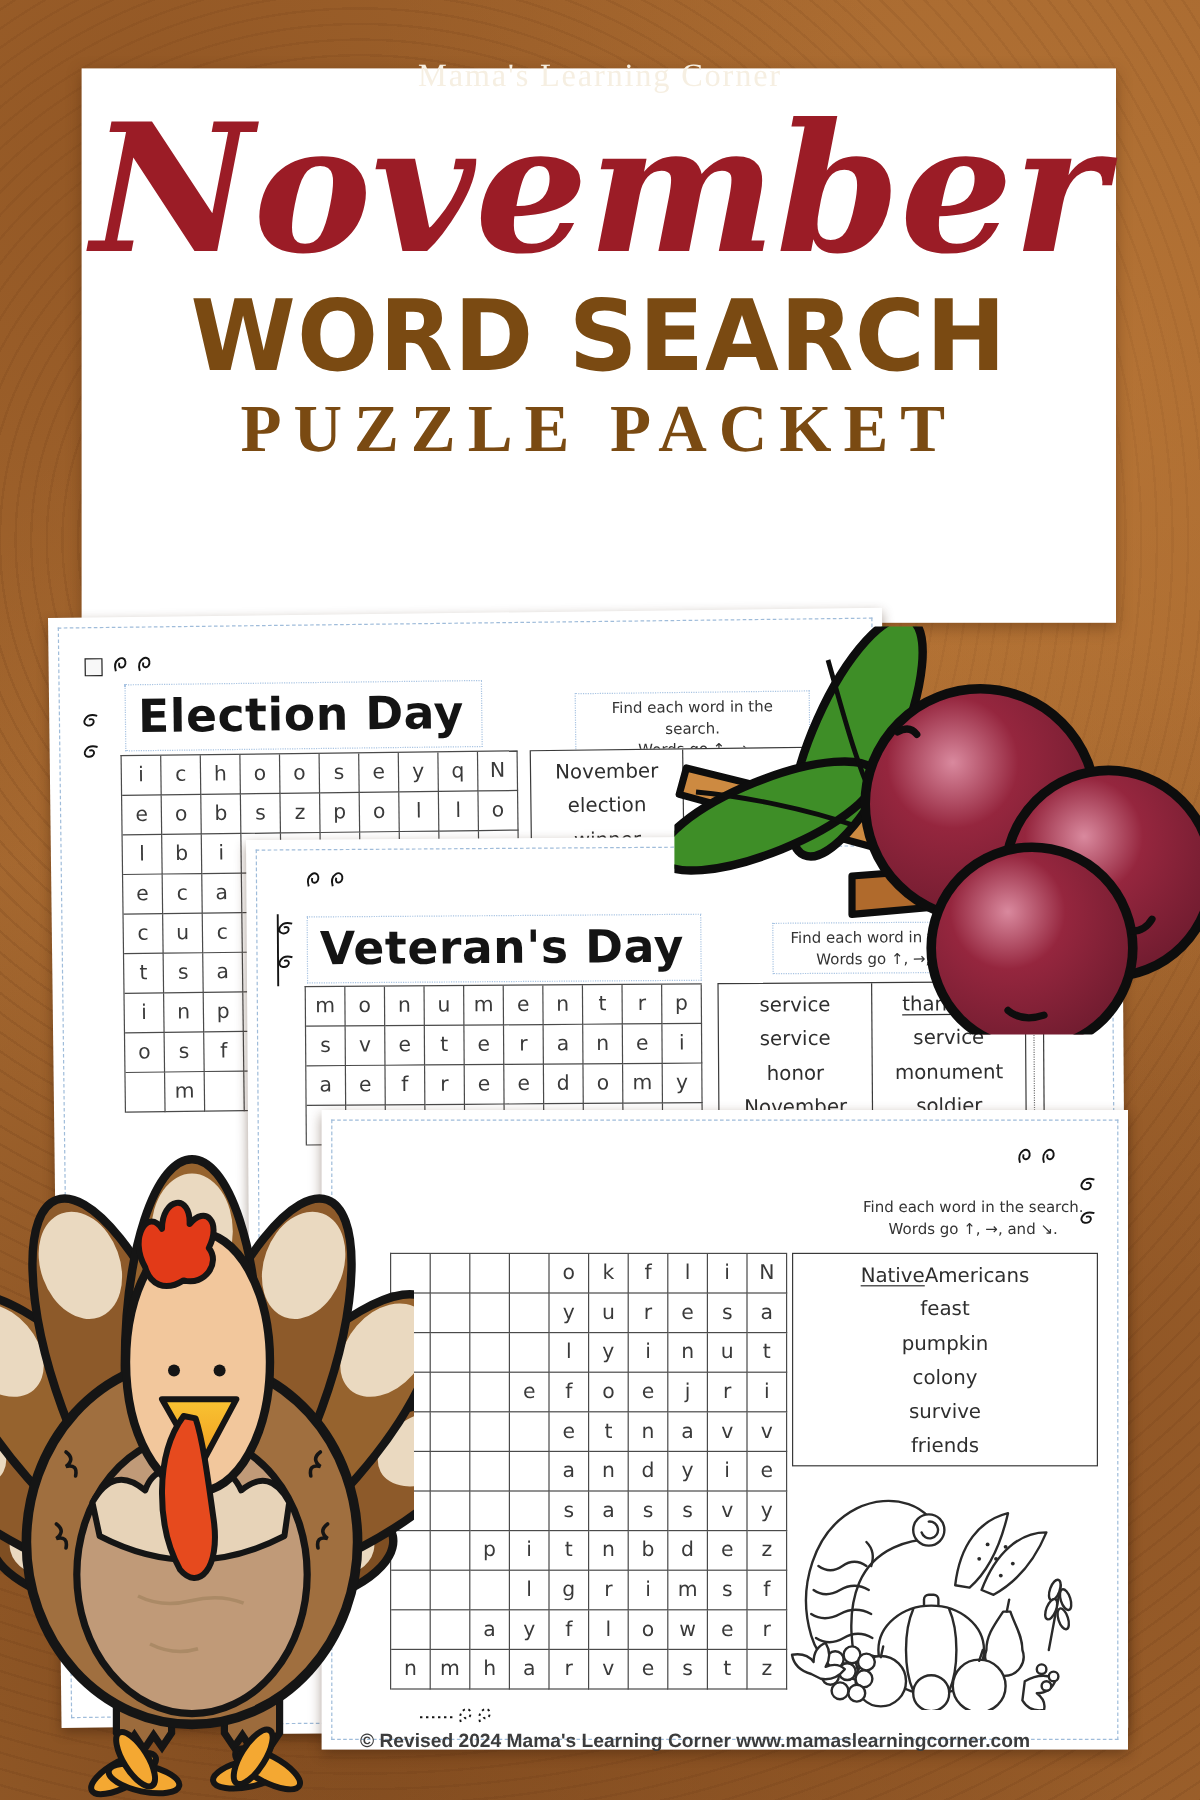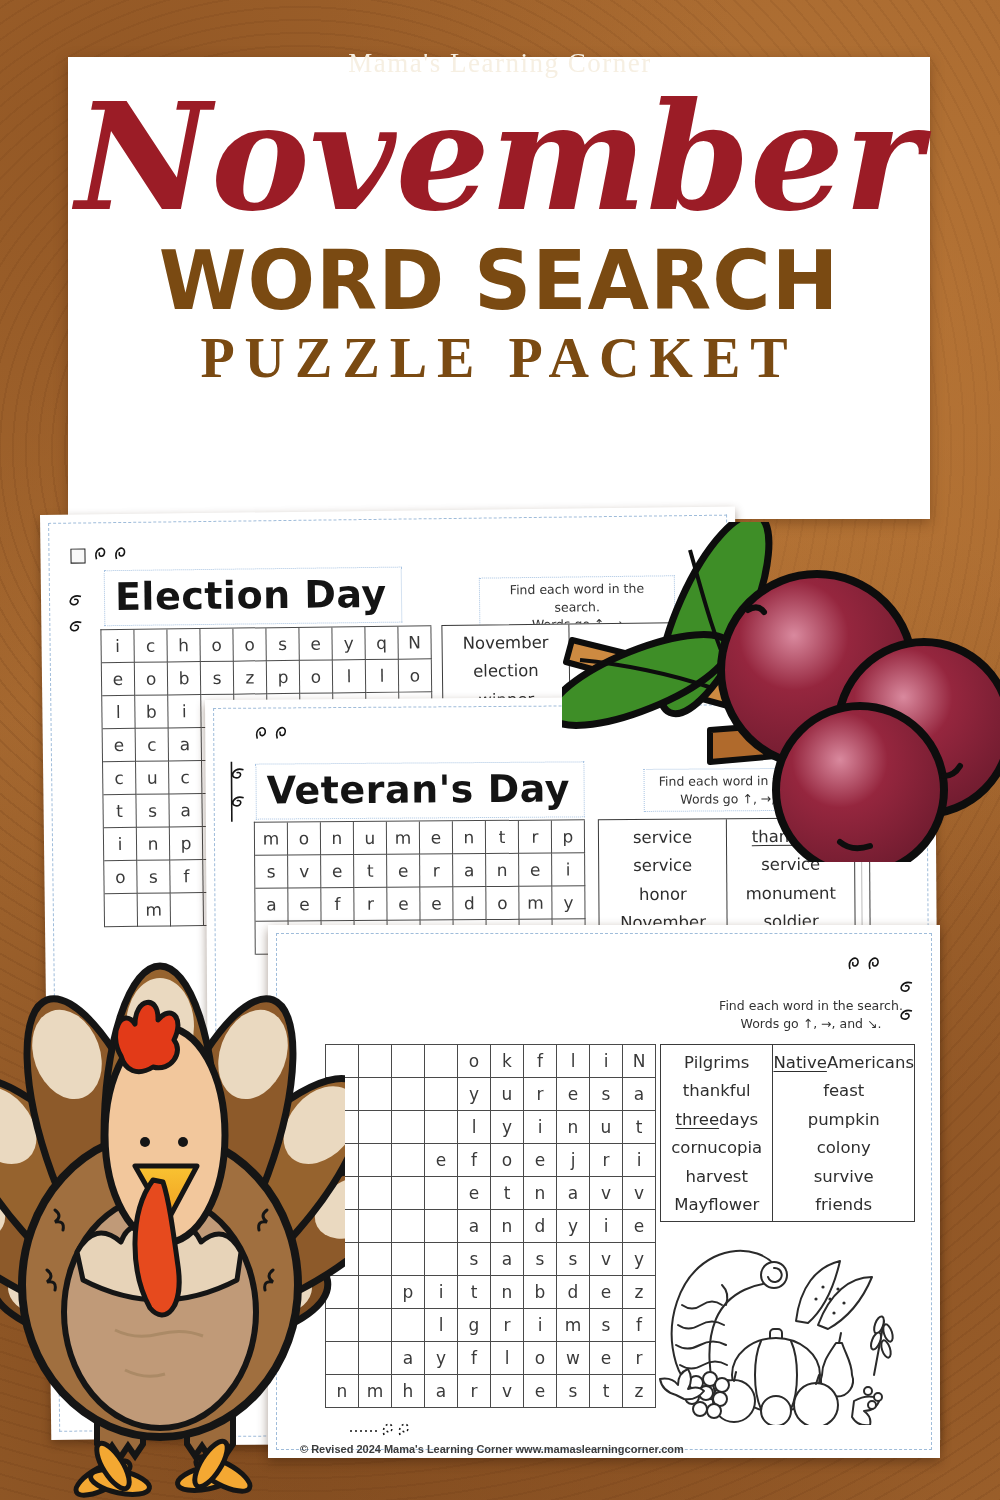--- a/index.html
+++ b/index.html
@@ -36,21 +36,21 @@
   .wgrid .cell{border-right:1px solid #4a4a4a;border-bottom:1px solid #4a4a4a;
     display:flex;align-items:center;justify-content:center;font-size:17px;color:#3a3a3a;}
   .wordbox{position:absolute;border:1.5px solid #3a3a3a;display:flex;background:#fff;}
   .wordcol{flex:1;display:flex;flex-direction:column;justify-content:flex-start;padding-top:3px;}
   .wordcol + .wordcol{border-left:1.5px solid #3a3a3a;}
   .wordcol .word{height:28.5px;display:flex;align-items:center;justify-content:center;
     font-size:16.5px;color:#2e2e2e;white-space:nowrap;}
   .wordcol .word u{text-decoration:underline;text-underline-offset:3px;}
   .vline{position:absolute;width:0;border-left:1.5px solid #3a3a3a;}
   .vline.dotty{border-left-style:dotted;border-left-color:#777;}
-  .footer-credit{position:absolute;font-family:"Liberation Sans",sans-serif;font-size:11px;
+  .footer-credit{position:absolute;font-family:"Liberation Sans",sans-serif;font-size:16px;
     font-weight:bold;color:#3c3c3c;}
   .doodle{position:absolute;}
   .corner-mark{position:absolute;width:13px;height:13px;border:1.6px solid #222;background:#f8f8f8;}
   .clip{position:absolute;}
 </style>
 </head>
 <body>
 
 <div class="site-name">Mama's Learning Corner</div>
 
@@ -375,28 +375,20 @@
       <div class="cell">a</div>
       <div class="cell">r</div>
       <div class="cell">v</div>
       <div class="cell">e</div>
       <div class="cell">s</div>
       <div class="cell">t</div>
       <div class="cell">z</div>
     </div>
   <div class="wordbox" style="left:392px;top:119px;width:253px;height:176px;">
     <div class="wordcol" style="font-size:15px;">
-        <div class="word">Pilgrims</div>
-        <div class="word">thankful</div>
-        <div class="word"><u>three</u> days</div>
-        <div class="word">cornucopia</div>
-        <div class="word">harvest</div>
-        <div class="word">Mayflower</div>
-      </div>
-    <div class="wordcol" style="font-size:15px;">
         <div class="word"><u>Native</u> Americans</div>
         <div class="word">feast</div>
         <div class="word">pumpkin</div>
         <div class="word">colony</div>
         <div class="word">survive</div>
         <div class="word">friends</div>
       </div>
   </div>
 
   <svg class="clip" style="left:390px;top:300px;" width="255" height="200" viewBox="0 0 255 200">

